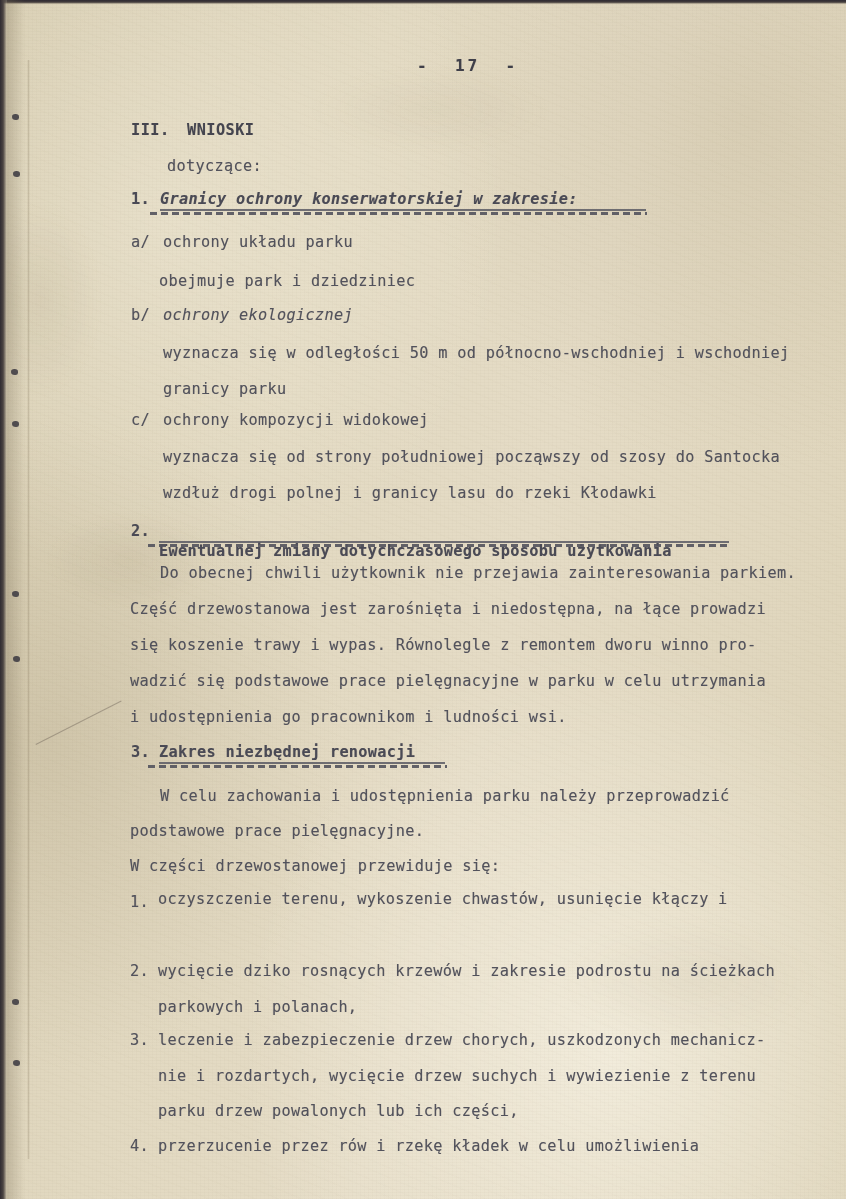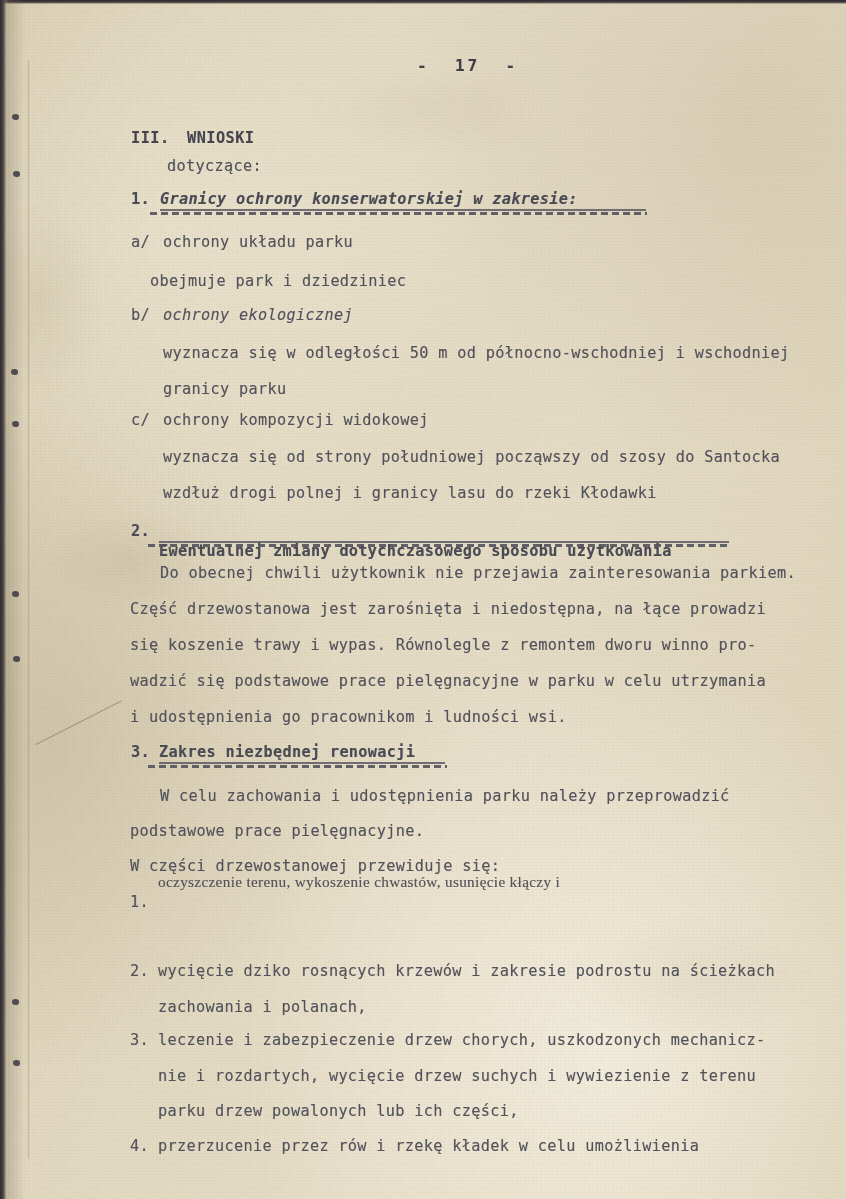--- a/index.html
+++ b/index.html
@@ -113,21 +113,20 @@
     font-size: 16px;
     letter-spacing: 3px;
     color: #3f3f49;
     font-weight: 700;
   }
 
   .hd {
     font-weight: 700;
     color: #45454f;
     letter-spacing: 0.5px;
-    margin-top: 8px;
   }
 
   .bold {
     font-weight: 700;
     color: #4a4a55;
   }
 
   
   .rule-solid {
     position: absolute;
@@ -178,21 +177,21 @@
 
     <div class="line" style="left:167px; top:159px;">dotyczące:</div>
 
     <div class="line bold" style="left:131px; top:192px;">1.</div>
     <div class="line bold" style="left:160px; top:192px;font-style:italic;">Granicy ochrony konserwatorskiej w zakresie:</div>
     <div class="rule-solid" style="left:160px; top:209px; width:486px;"></div>
     <div class="rule-dashed" style="left:150px; top:212px; width:497px;"></div>
 
     <div class="line" style="left:131px; top:235px;">a/</div>
     <div class="line" style="left:163px; top:235px;">ochrony układu parku</div>
-    <div class="line" style="left:150px; top:274px;">obejmuje park i dziedziniec</div>
+    <div class="line" style="left:159px; top:274px;">obejmuje park i dziedziniec</div>
 
     <div class="line" style="left:131px; top:308px;">b/</div>
     <div class="line" style="left:163px; top:308px;font-style:italic;">ochrony ekologicznej</div>
     <div class="line" style="left:163px; top:346px;">wyznacza się w odległości 50 m od północno-wschodniej i wschodniej</div>
     <div class="line" style="left:163px; top:382px;">granicy parku</div>
 
     <div class="line" style="left:131px; top:413px;">c/</div>
     <div class="line" style="left:163px; top:413px;">ochrony kompozycji widokowej</div>
     <div class="line" style="left:163px; top:450px;">wyznacza się od strony południowej począwszy od szosy do Santocka</div>
     <div class="line" style="left:163px; top:486px;">wzdłuż drogi polnej i granicy lasu do rzeki Kłodawki</div>
@@ -211,25 +210,25 @@
     <div class="line bold" style="left:131px; top:745px;">3.</div>
     <div class="line bold" style="left:159px; top:745px;">Zakres niezbędnej renowacji</div>
     <div class="rule-solid" style="left:159px; top:762px; width:286px;"></div>
     <div class="rule-dashed" style="left:148px; top:765px; width:299px;"></div>
 
     <div class="line" style="left:160px; top:789px;">W celu zachowania i udostępnienia parku należy przeprowadzić</div>
     <div class="line" style="left:130px; top:824px;">podstawowe prace pielęgnacyjne.</div>
     <div class="line" style="left:130px; top:859px;">W części drzewostanowej przewiduje się:</div>
 
     <div class="line" style="left:130px; top:895px;">1.</div>
-    <div class="line" style="left:158px; top:874px;font-family:Liberation Serif, serif;">oczyszczenie terenu, wykoszenie chwastów, usunięcie kłączy i</div>
+    <div class="line" style="left:158px; top:892px;">oczyszczenie terenu, wykoszenie chwastów, usunięcie kłączy i</div>
 
     <div class="line" style="left:130px; top:964px;">2.</div>
     <div class="line" style="left:158px; top:964px;">wycięcie dziko rosnących krzewów i zakresie podrostu na ścieżkach</div>
-    <div class="line" style="left:158px; top:1000px;">zachowania i polanach,</div>
+    <div class="line" style="left:158px; top:1000px;">parkowych i polanach,</div>
 
     <div class="line" style="left:130px; top:1033px;">3.</div>
     <div class="line" style="left:158px; top:1033px;">leczenie i zabezpieczenie drzew chorych, uszkodzonych mechanicz-</div>
     <div class="line" style="left:158px; top:1069px;">nie i rozdartych, wycięcie drzew suchych i wywiezienie z terenu</div>
     <div class="line" style="left:158px; top:1104px;">parku drzew powalonych lub ich części,</div>
 
     <div class="line" style="left:130px; top:1139px;">4.</div>
     <div class="line" style="left:158px; top:1139px;">przerzucenie przez rów i rzekę kładek w celu umożliwienia</div>
 
   </div>

